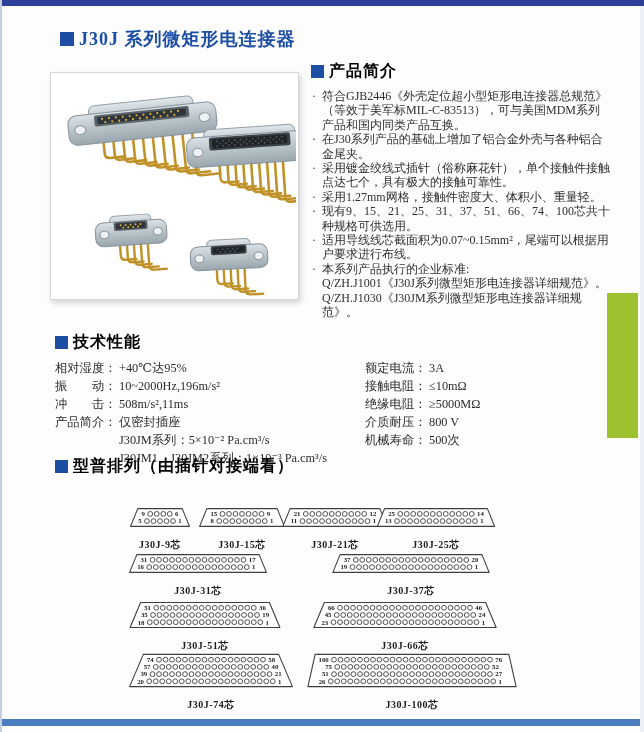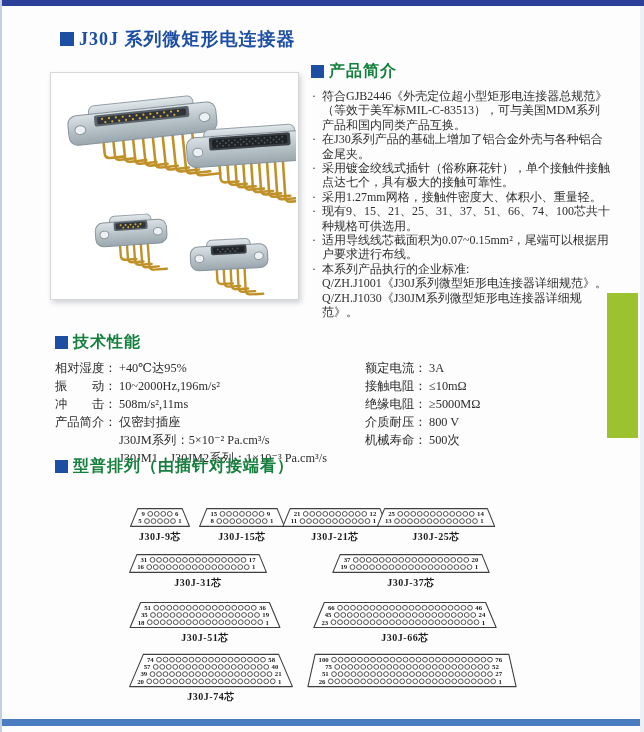--- a/index.html
+++ b/index.html
@@ -13,42 +13,42 @@
   .page-title{position:absolute;left:60px;top:27px;display:flex;align-items:center;gap:5px;
               font-size:18px;font-weight:bold;color:#1c4ea3;letter-spacing:1px;}
   .marker{width:14px;height:14px;background:#1c4ea3;flex:none;}
   .marker.small{width:13px;height:13px;}
 
   .photo-box{position:absolute;left:50px;top:72px;width:247px;height:226px;background:#ffffff;
              border:1px solid #d6d6d6;box-shadow:2px 3px 5px rgba(60,70,90,.22);}
 
   .intro{position:absolute;left:311px;top:61px;width:300px;}
   .section-header{display:flex;align-items:center;gap:5px;font-size:16px;font-weight:bold;
-                  color:#15803d;letter-spacing:1px;}
+                  color:#000000;letter-spacing:1px;}
   .intro-list{margin-top:7px;font-size:12px;line-height:14.4px;color:#2e2e2e;}
   .bullet-item{position:relative;padding-left:11px;}
   .bullet-dot{position:absolute;left:1px;top:0;}
   .sub-line{padding-left:11px;}
 
   .tech{position:absolute;left:55px;top:332px;width:566px;}
   .tech-cols{position:relative;margin-top:6px;}
   .tech-col{position:absolute;top:0;}
   .tech-col.left{left:0;width:300px;}
   .tech-col.right{left:310px;width:250px;}
   .tech-row{display:flex;font-size:12.3px;line-height:18px;white-space:nowrap;}
   .tech-label{min-width:64px;flex:none;}
 
   .green-block{position:absolute;left:607px;top:293px;width:31px;height:145px;background:#9cc32f;}
 
   .layout-header{position:absolute;left:55px;top:456px;}
 
   .diagrams{position:absolute;left:0;top:500px;width:644px;height:215px;}
   .conn{position:absolute;transform:translateX(-50%);text-align:center;}
   .conn svg{display:block;margin:0 auto;}
-  .conn-label{font-size:10px;font-weight:bold;color:#1c1c1c;margin-top:2px;letter-spacing:.5px;
+  .conn-label{font-size:10px;font-weight:bold;color:#1c1c1c;margin-top:10px;letter-spacing:.5px;
               font-family:"Liberation Serif","DejaVu Serif",serif;}
 </style>
 </head>
 <body>
 
 <div class="page">
   <div class="edge-left"></div>
   <div class="edge-right"></div>
   <div class="top-bar"></div>
 
@@ -845,17 +845,18 @@
           <circle cx="148.75" cy="28.1" r="2.4" fill="none" stroke="#3f3f3f" stroke-width="0.9"></circle>
           <circle cx="155.25" cy="28.1" r="2.4" fill="none" stroke="#3f3f3f" stroke-width="0.9"></circle>
           <circle cx="161.75" cy="28.1" r="2.4" fill="none" stroke="#3f3f3f" stroke-width="0.9"></circle>
           <circle cx="168.25" cy="28.1" r="2.4" fill="none" stroke="#3f3f3f" stroke-width="0.9"></circle>
           <circle cx="174.75" cy="28.1" r="2.4" fill="none" stroke="#3f3f3f" stroke-width="0.9"></circle>
           <circle cx="181.25" cy="28.1" r="2.4" fill="none" stroke="#3f3f3f" stroke-width="0.9"></circle>
           <circle cx="187.75" cy="28.1" r="2.4" fill="none" stroke="#3f3f3f" stroke-width="0.9"></circle>
           <text x="20" y="30.5" text-anchor="end" font-size="6.8" font-weight="bold" fill="#1a1a1a" font-family="&quot;Liberation Serif&quot;,&quot;DejaVu Serif&quot;,serif">26</text>
           <text x="193" y="30.5" text-anchor="start" font-size="6.8" font-weight="bold" fill="#1a1a1a" font-family="&quot;Liberation Serif&quot;,&quot;DejaVu Serif&quot;,serif">1</text>
         </svg>
+        <div class="conn-label">J30J-100芯</div>
       </div>
     </div>
 
   <div class="bottom-bar"></div>
 </div>
 
 </body></html>

